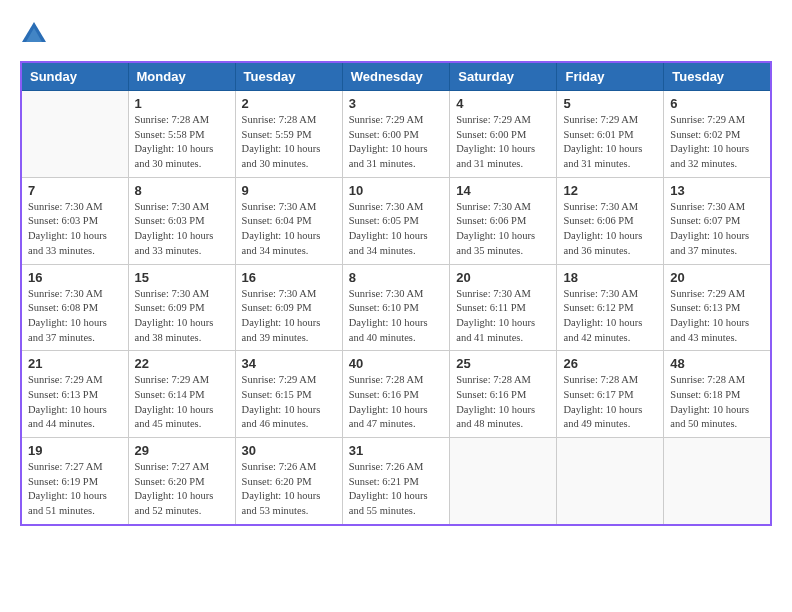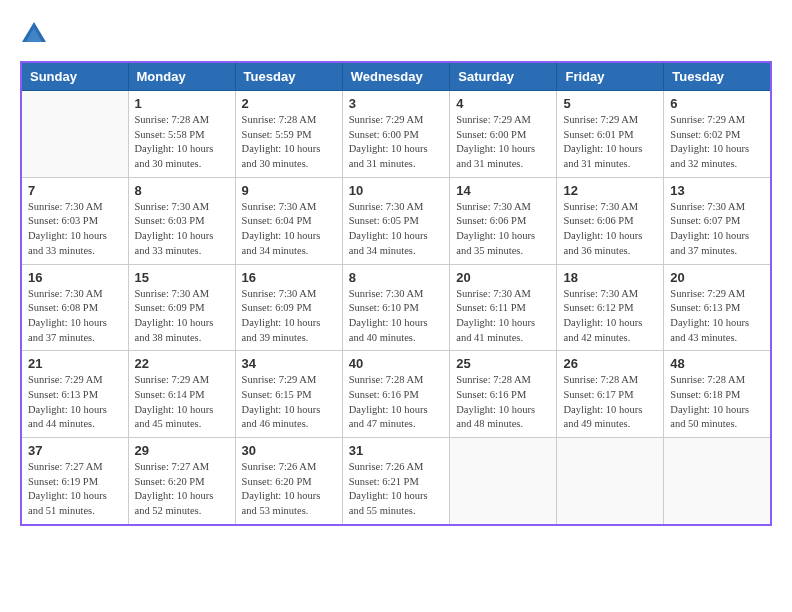--- a/index.html
+++ b/index.html
@@ -319,21 +319,21 @@
         <td>
           <span class="day-number">48</span>
           <div class="day-info" style="white-space: pre-line;">Sunrise: 7:28 AM
 Sunset: 6:18 PM
 Daylight: 10 hours
 and 50 minutes.</div>
         </td>
       </tr>
       <tr>
         <td>
-          <span class="day-number">37</span>
+          <span class="day-number">19</span>
           <div class="day-info" style="white-space: pre-line;">Sunrise: 7:27 AM
 Sunset: 6:19 PM
 Daylight: 10 hours
 and 51 minutes.</div>
         </td>
         <td>
           <span class="day-number">29</span>
           <div class="day-info" style="white-space: pre-line;">Sunrise: 7:27 AM
 Sunset: 6:20 PM
 Daylight: 10 hours

